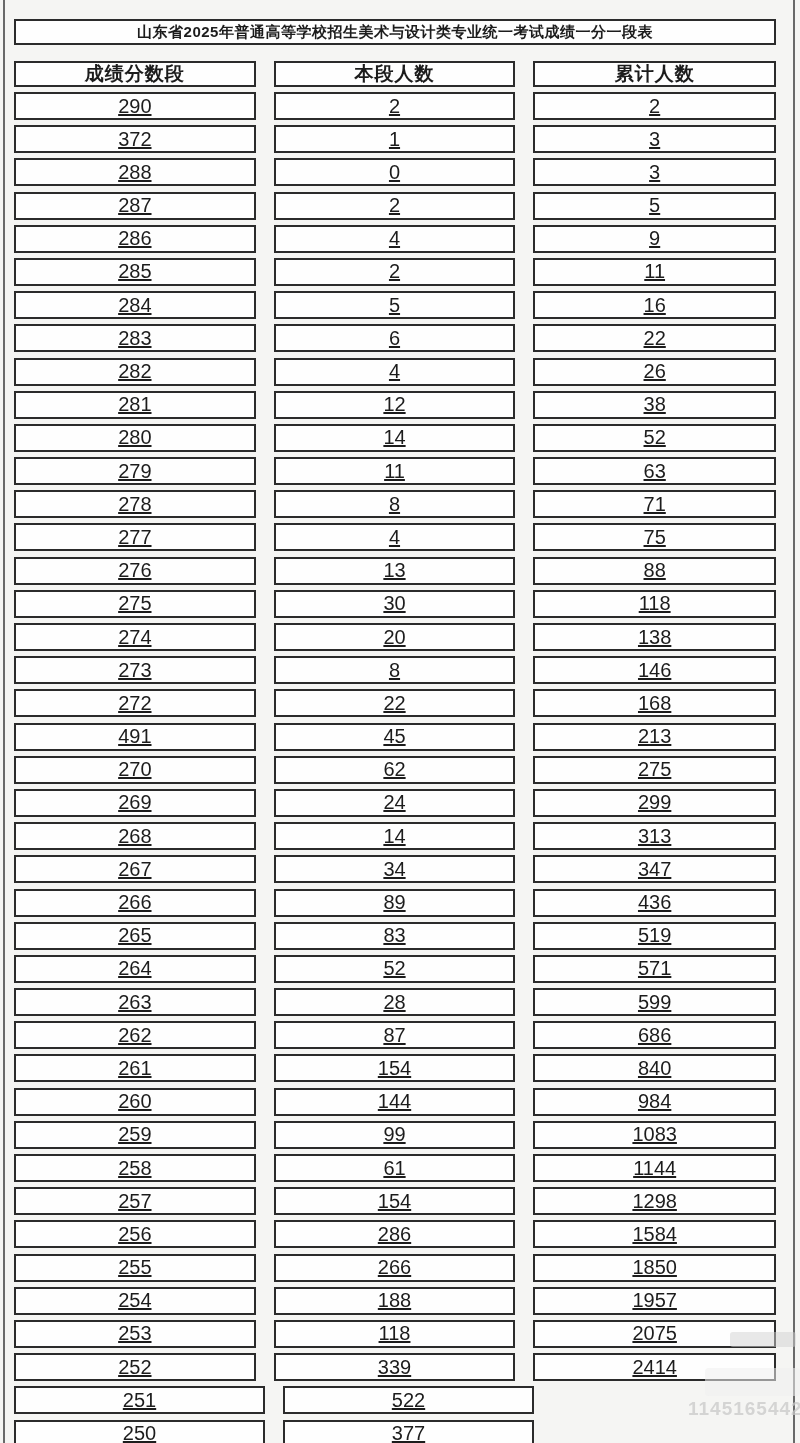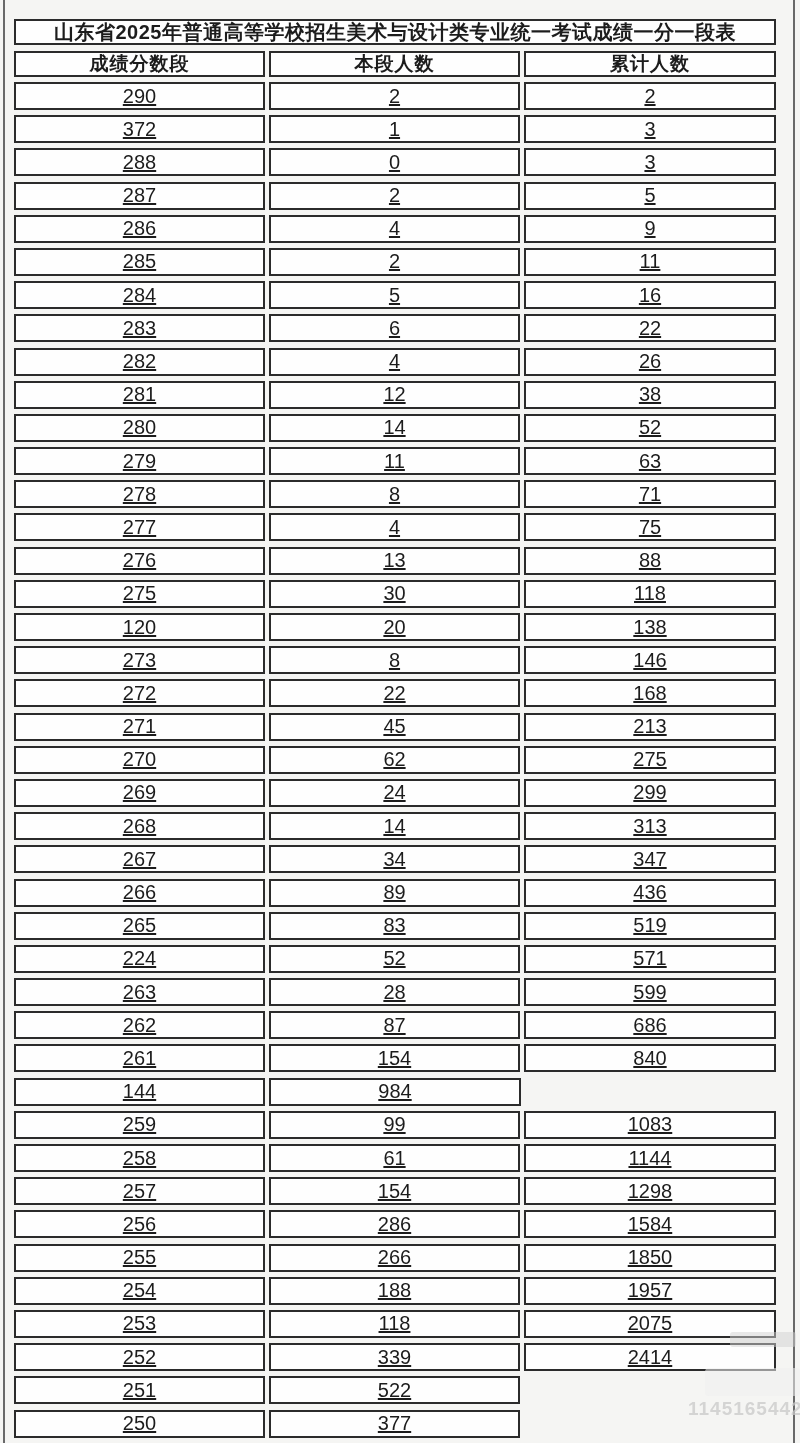--- a/index.html
+++ b/index.html
@@ -14,24 +14,24 @@
   .edge.left{left:3px;}
   .edge.right{left:793px;}
 
   .sheet{position:absolute;left:14px;top:19px;width:762px;}
 
   .cell{
     box-sizing:border-box;background:#fefefe;border:2px solid #2b2b2b;
     display:flex;align-items:center;justify-content:center;
   }
   .title-box{
-    width:762px;height:26px;font-size:20px;font-weight:bold;letter-spacing:.5px;
-    margin-bottom:6px;
+    width:762px;height:26px;font-size:15px;font-weight:bold;letter-spacing:.5px;
+    margin-bottom:16px;
   }
-  .hdr-row,.data-row{display:flex;column-gap:4px;}
+  .hdr-row,.data-row{display:flex;column-gap:18px;}
   .hdr-row{margin-bottom:5px;}
   .c1{width:251px;}
   .c2{width:251px;}
   .c3{width:252px;text-align:center;}
   .hdr-row .cell{height:26px;font-size:19px;font-weight:bold;letter-spacing:1px;}
   .rows{display:flex;flex-direction:column;row-gap:5.2px;text-decoration:underline;}
   .data-row .cell{height:28px;font-size:20px;}
 
   
   .wm-blob1{position:absolute;left:730px;top:1332px;width:66px;height:15px;
@@ -131,36 +131,36 @@
         <div class="cell c1">276</div>
         <div class="cell c2">13</div>
         <div class="cell c3">88</div>
       </div>
       <div class="data-row">
         <div class="cell c1">275</div>
         <div class="cell c2">30</div>
         <div class="cell c3">118</div>
       </div>
       <div class="data-row">
-        <div class="cell c1">120</div>
+        <div class="cell c1">274</div>
         <div class="cell c2">20</div>
         <div class="cell c3">138</div>
       </div>
       <div class="data-row">
         <div class="cell c1">273</div>
         <div class="cell c2">8</div>
         <div class="cell c3">146</div>
       </div>
       <div class="data-row">
         <div class="cell c1">272</div>
         <div class="cell c2">22</div>
         <div class="cell c3">168</div>
       </div>
       <div class="data-row">
-        <div class="cell c1">271</div>
+        <div class="cell c1">491</div>
         <div class="cell c2">45</div>
         <div class="cell c3">213</div>
       </div>
       <div class="data-row">
         <div class="cell c1">270</div>
         <div class="cell c2">62</div>
         <div class="cell c3">275</div>
       </div>
       <div class="data-row">
         <div class="cell c1">269</div>
@@ -181,40 +181,41 @@
         <div class="cell c1">266</div>
         <div class="cell c2">89</div>
         <div class="cell c3">436</div>
       </div>
       <div class="data-row">
         <div class="cell c1">265</div>
         <div class="cell c2">83</div>
         <div class="cell c3">519</div>
       </div>
       <div class="data-row">
-        <div class="cell c1">224</div>
+        <div class="cell c1">264</div>
         <div class="cell c2">52</div>
         <div class="cell c3">571</div>
       </div>
       <div class="data-row">
         <div class="cell c1">263</div>
         <div class="cell c2">28</div>
         <div class="cell c3">599</div>
       </div>
       <div class="data-row">
         <div class="cell c1">262</div>
         <div class="cell c2">87</div>
         <div class="cell c3">686</div>
       </div>
       <div class="data-row">
         <div class="cell c1">261</div>
         <div class="cell c2">154</div>
         <div class="cell c3">840</div>
       </div>
       <div class="data-row">
+        <div class="cell c1">260</div>
         <div class="cell c2">144</div>
         <div class="cell c3">984</div>
       </div>
       <div class="data-row">
         <div class="cell c1">259</div>
         <div class="cell c2">99</div>
         <div class="cell c3">1083</div>
       </div>
       <div class="data-row">
         <div class="cell c1">258</div>

